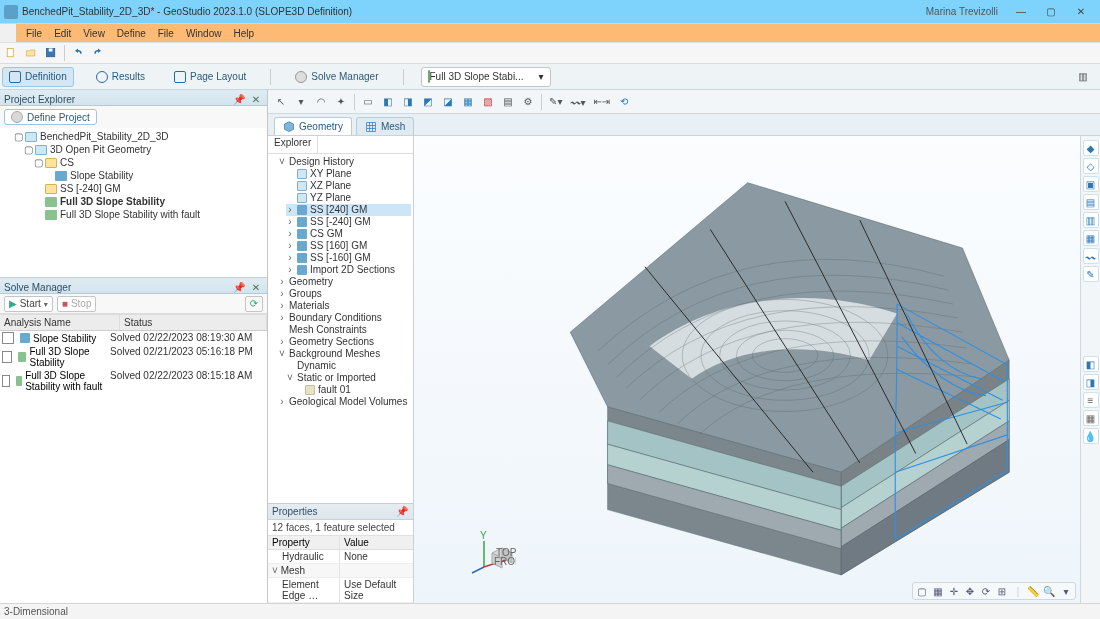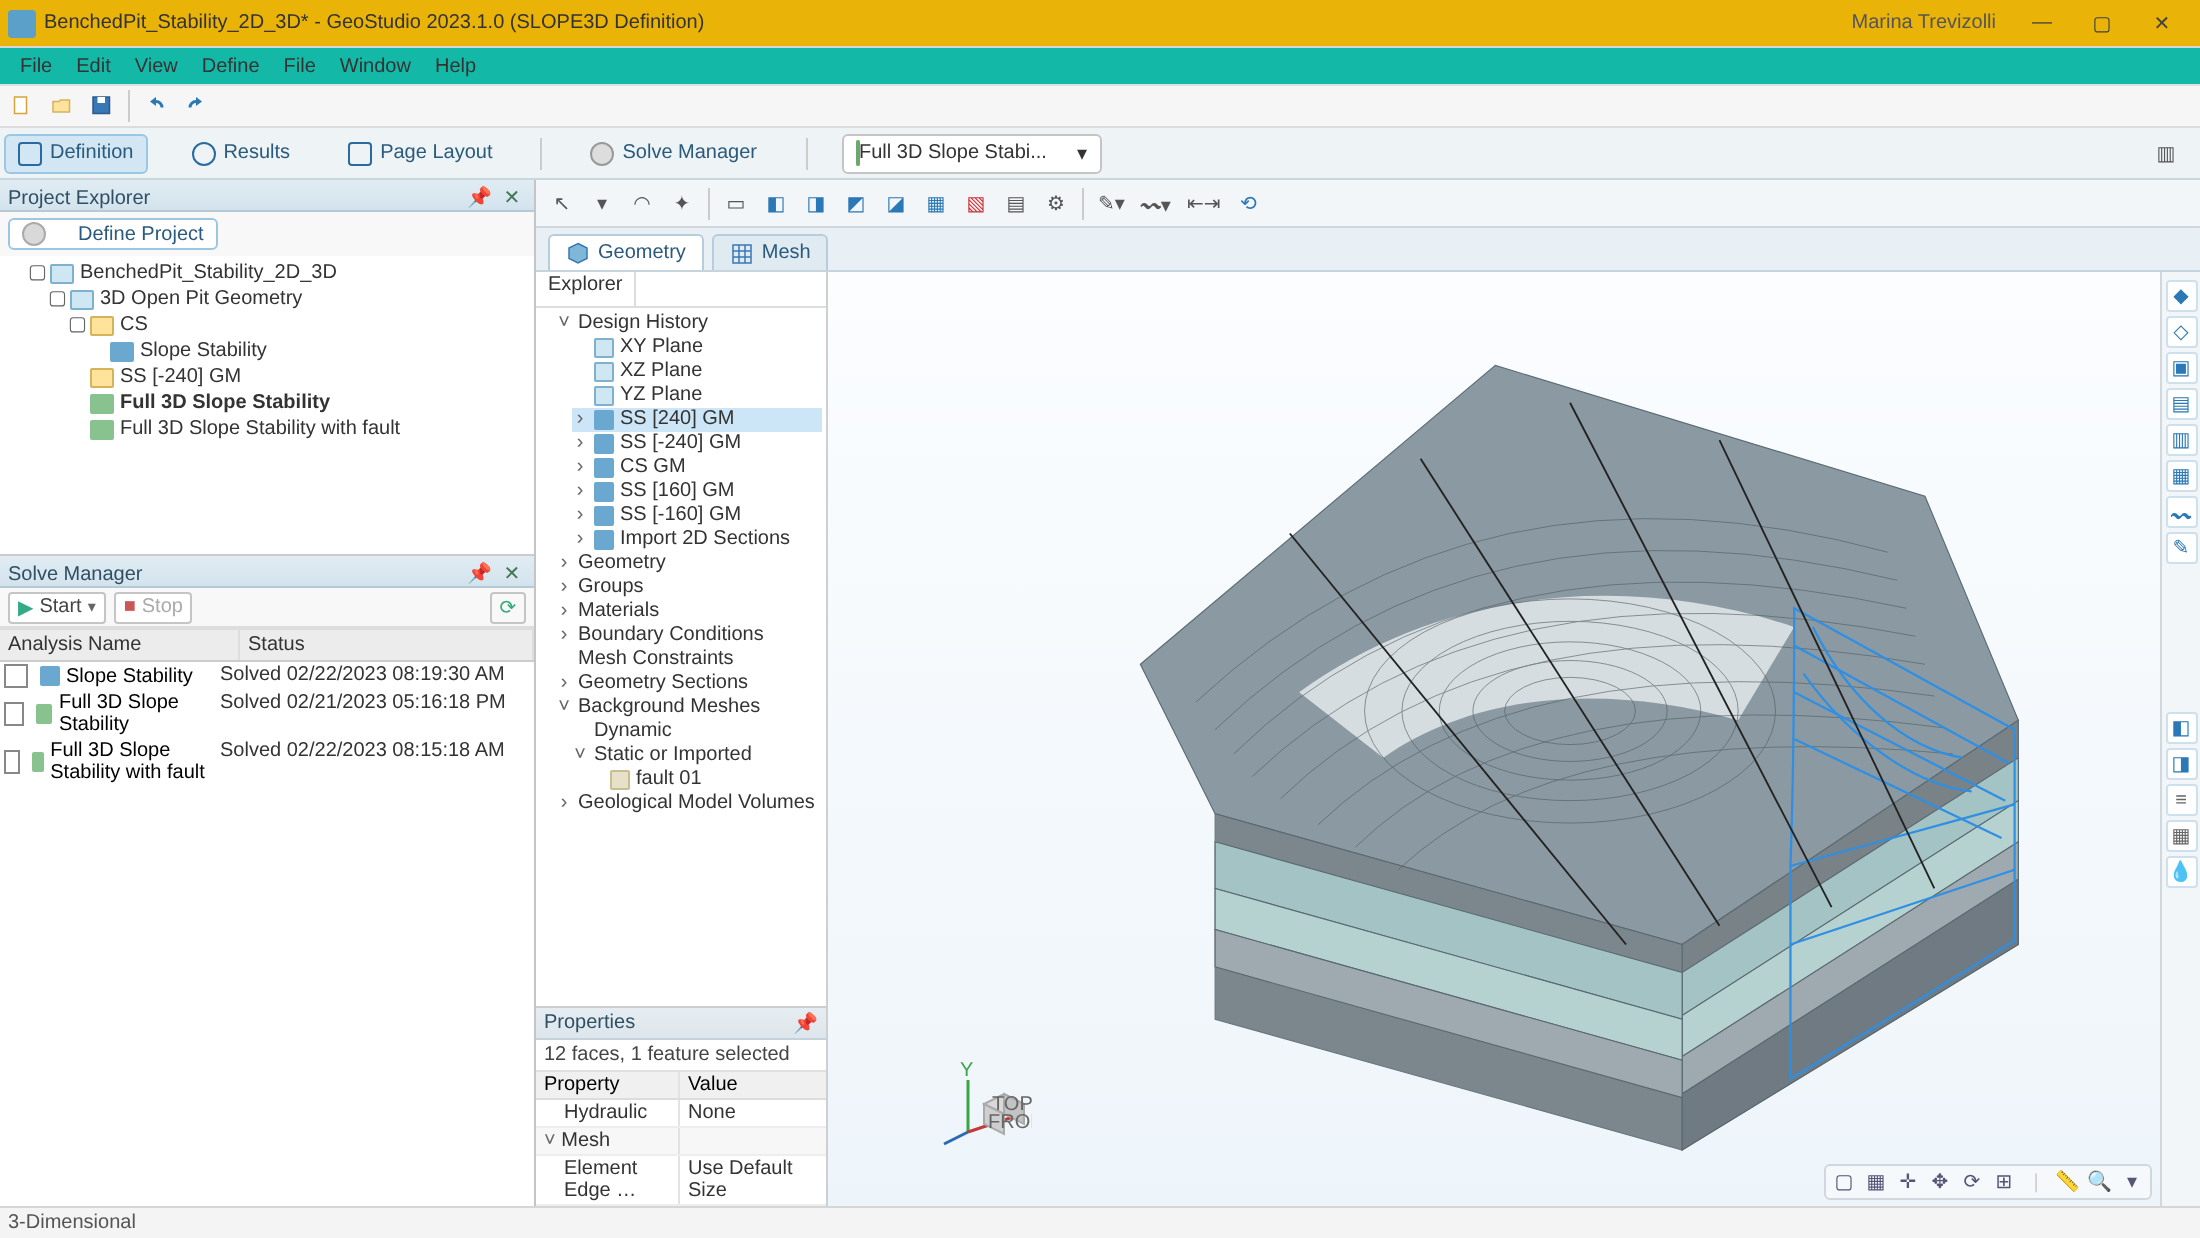--- a/index.html
+++ b/index.html
@@ -1,42 +1,42 @@
 <!DOCTYPE html>
 <html><head>
 <meta charset="utf-8">
 <style>
 * { box-sizing: border-box; margin: 0; padding: 0; font-family: "Segoe UI", Tahoma, sans-serif; font-size: 10px; }
 html, body { width: 1100px; height: 619px; overflow: hidden; background: #f0f0f0; }
 
-.titlebar { height: 24px; background: #eab308; display: flex; align-items: center; padding: 0 4px; border-bottom: 1px solid #d6d6d6; }
+.titlebar { height: 24px; background: #7dd3fc; display: flex; align-items: center; padding: 0 4px; border-bottom: 1px solid #d6d6d6; }
 .titlebar .icon { width: 14px; height: 14px; background: #5aa0c8; border-radius: 2px; margin-right: 4px; }
 .titlebar .title { flex: 0 0 auto; color: #333; }
 .titlebar .spacer { flex: 1; }
 .titlebar .user { margin-right: 8px; color: #555; }
 .titlebar .wbtn { width: 30px; height: 20px; display: flex; align-items: center; justify-content: center; color: #444; }
 
-.menubar { height: 18px; background: #14b8a6; display: flex; align-items: center; padding: 0 4px; color: #333; }
+.menubar { height: 18px; background: #fdba74; display: flex; align-items: center; padding: 0 4px; color: #333; margin-left: 16px; }
 .menubar span { padding: 1px 6px; }
 
 .toolbar { height: 22px; background: #f6f6f6; border-top: 1px solid #e0e0e0; border-bottom: 1px solid #dcdcdc; display: flex; align-items: center; padding: 0 2px; gap: 2px; }
 .tbtn { min-width: 18px; height: 18px; display: inline-flex; align-items: center; justify-content: center; border: 1px solid transparent; border-radius: 2px; padding: 0 2px; color: #555; }
 .sep { width: 1px; height: 16px; background: #ccc; margin: 0 2px; }
 .ribbon { height: 26px; background: #eef3f6; border-bottom: 1px solid #c9d6de; display: flex; align-items: center; gap: 15px; padding: 0 2px; }
 .ribtab { height: 20px; display: inline-flex; align-items: center; gap: 4px; padding: 0 6px; border: 1px solid transparent; border-radius: 3px; color: #2a5a7c; }
 .ribtab.active { background: #d2e6f3; border-color: #9cc7e2; }
 .ribtab .ic { width: 12px; height: 12px; border: 1px solid #2a6aa0; border-radius: 2px; }
 
 .main { display: flex; height: calc(100% - 24px - 18px - 22px - 26px - 16px); }
 .leftcol { width: 268px; display: flex; flex-direction: column; border-right: 1px solid #c5c5c5; background: #f8f8f8; }
 .panel-head { height: 16px; background: linear-gradient(#e0ecf3,#d3e3ed); border-bottom: 1px solid #b6c9d6; display: flex; align-items: flex-end; padding: 0 4px; color: #2f4f63; font-size: 10px; }
 .panel-head .title { flex: 1; }
 .panel-head .pbtn { width: 14px; height: 12px; margin-left: 2px; display: flex; align-items: center; justify-content: center; color: #475; }
 .proj-toolbar { height: 22px; display: flex; align-items: center; padding: 3px 4px; }
-.defineproj { border: 1px solid #9cc7e2; background: #fff; border-radius: 3px; padding: 1px 6px; display:inline-flex; align-items:center; gap:16px; color:#2a5a7c; }
+.defineproj { border: 1px solid #9cc7e2; background: #fff; border-radius: 3px; padding: 1px 6px; display:inline-flex; align-items:center; gap:4px; color:#2a5a7c; }
 .defineproj .ic { width:12px; height:12px; background:#d9d9d9; border-radius:50%; border:1px solid #aaa; }
 .tree { flex: 0 0 auto; padding: 2px 4px 6px 4px; background: #fff; border-bottom:1px solid #ccc; height: 150px; }
 .tree ul { list-style: none; margin-left: 10px; }
 .tree li { padding: 0; line-height: 13px; display: flex; align-items: center; gap: 3px; color:#333; }
 .tree li.bold { font-weight: 600; }
 .tree .tri { width: 8px; text-align: center; color: #666; }
 .tree .tic { width: 12px; height: 10px; display:inline-block; }
 .ic-folder { background: #ffe39b; border:1px solid #d5b35d; border-radius:1px; width:12px; height:9px; }
 .ic-geo { width: 10px; height: 10px; background:#cfe6f3; border:1px solid #7eb0cf; border-radius:1px; }
 .ic-blue { width:10px; height:10px; background:#6ba8d0; border-radius:1px; }

